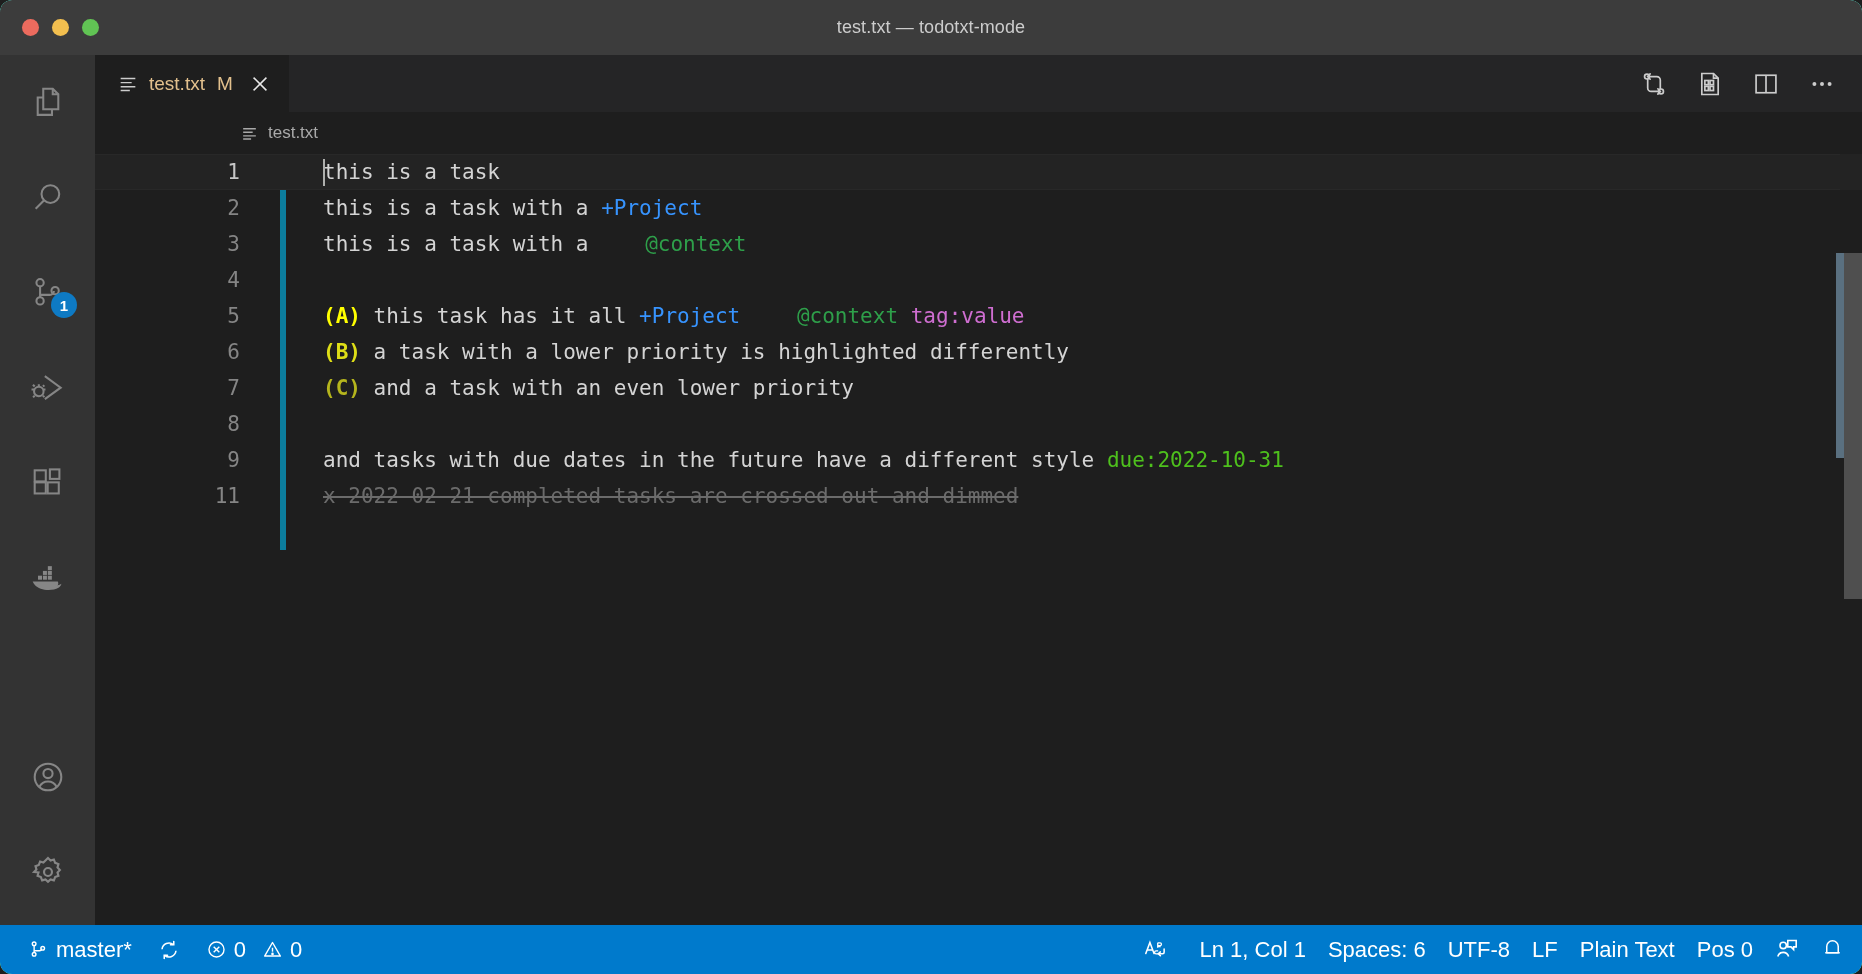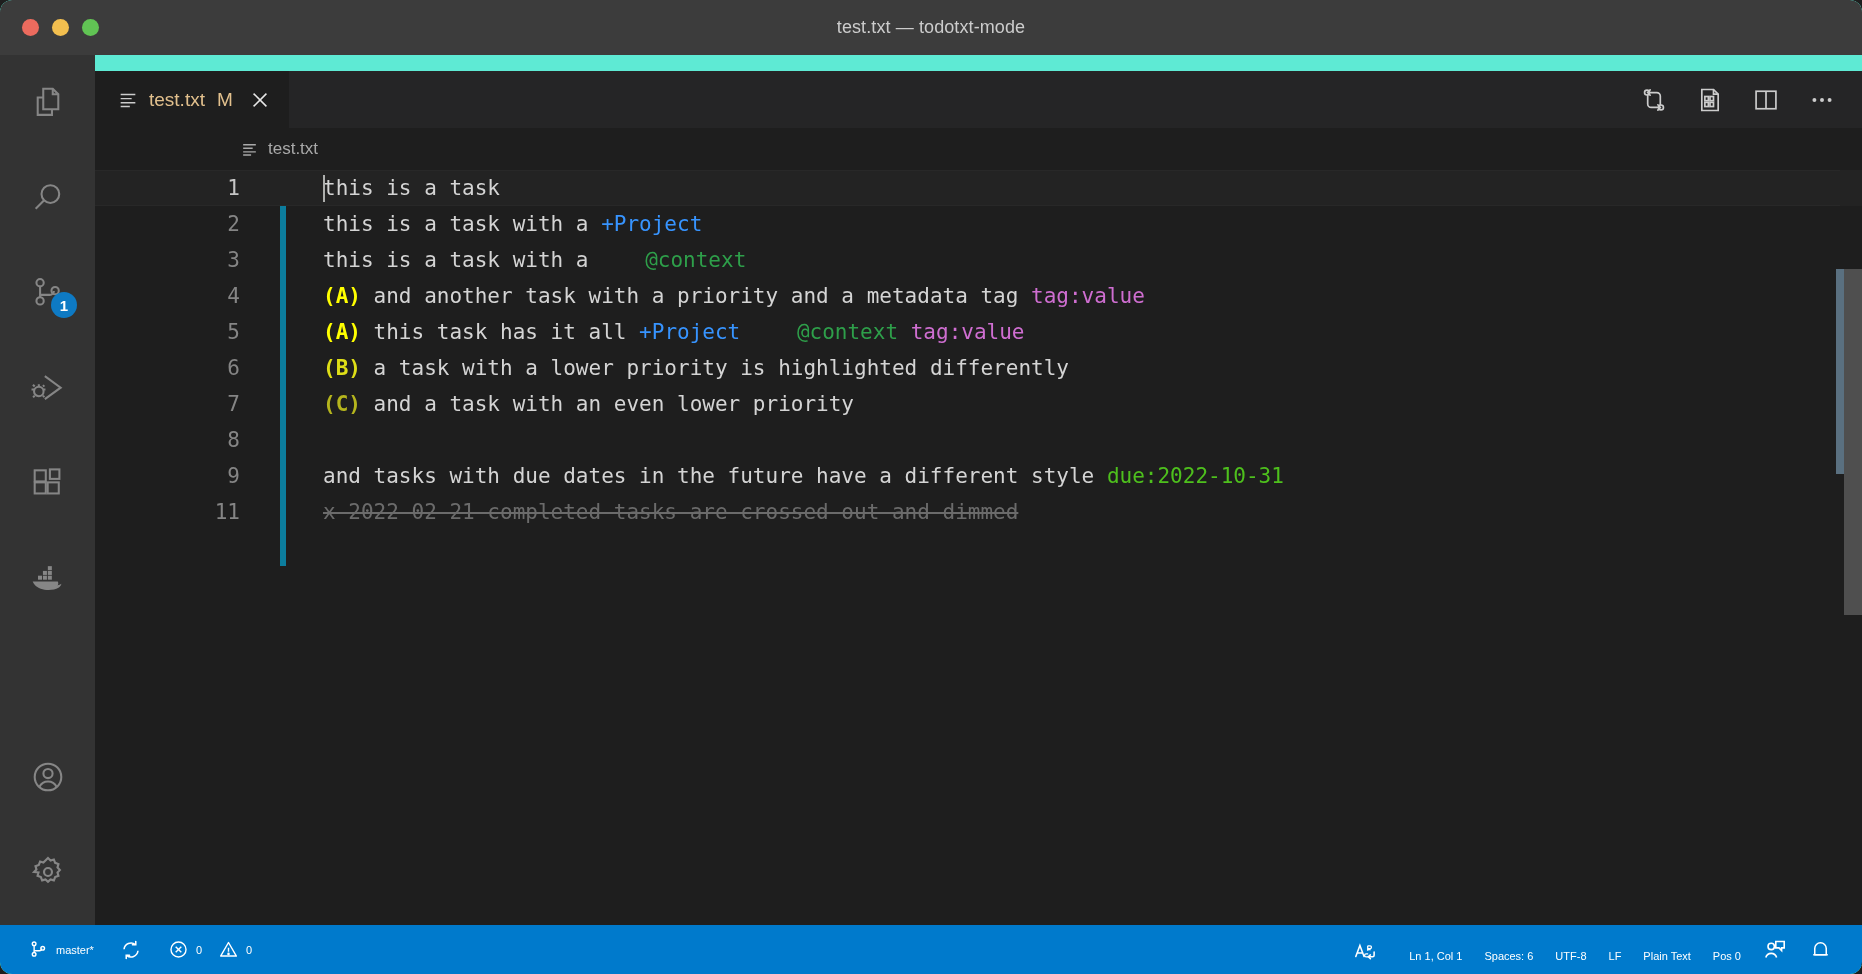--- a/index.html
+++ b/index.html
@@ -50,21 +50,21 @@
     position: absolute; right: 18px; bottom: 22px;
     min-width: 26px; height: 26px; border-radius: 13px;
     background: #0e7ac4; color: #ffffff;
     font-size: 15px; font-weight: bold;
     display: flex; align-items: center; justify-content: center;
     padding: 0 5px;
   }
 
   
   #editorgroup {
-    position: absolute; top: 71px; left: 95px;
+    position: absolute; top: 55px; left: 95px;
     width: 1767px; height: 894px;
     background: #1e1e1e;
   }
 
   
   #tabbar {
     position: relative; height: 57px; background: #252526;
     display: flex; align-items: stretch;
   }
   #tab {
@@ -160,31 +160,31 @@
     width: 8px; height: 205px;
     background: #5a7080;
   }
 
   
   #statusbar {
     position: absolute; left: 0; bottom: 0;
     width: 1862px; height: 25px;
     background: #007acc;
     display: flex; align-items: center;
-    color: #ffffff; font-size: 11px;
+    color: #ffffff; font-size: 22px;
     border-bottom-left-radius: 12px; border-bottom-right-radius: 12px; margin-top: 48px;
   }
   #statusbar.tall { height: 49px; }
   .sb-item {
     display: flex; align-items: center; gap: 7px;
     padding: 0 10px; height: 100%;
     white-space: nowrap;
   }
   #sb-left { display: flex; align-items: center; padding-left: 18px; gap: 6px; }
-  #sb-right { display: flex; align-items: flex-end; margin-left: auto; padding-right: 20px; gap: 2px; }
+  #sb-right { display: flex; align-items: flex-start; margin-left: auto; padding-right: 8px; gap: 2px; }
   .sb-icon { display: flex; align-items: center; }
 </style>
 </head>
 <body>
 
 <div id="app">
 
   <div id="titlebar">
     <div id="traffic">
       <div class="tl tl-red"></div>
@@ -355,21 +355,21 @@
       </span>
       <span>test.txt</span>
     </div>
 
     <div id="editor">
       <div class="gutterbar"></div>
       <div id="lines">
           <div class="line active"><span class="lnum">1</span><span><span>this is a task</span></span></div>
           <div class="line"><span class="lnum">2</span><span><span>this is a task with a </span><span class="t-proj">+Project</span></span></div>
           <div class="line"><span class="lnum">3</span><span><span>this is a task with a </span><span class="t-ctx">@context</span></span></div>
-          <div class="line"><span class="lnum">4</span><span><span class="t-priA">(A)</span><span> and another task with a priority and a metadata tag </span><span class="t-tag">tag:value</span></span></div>
+          <div class="line"><span class="lnum">4</span></div>
           <div class="line"><span class="lnum">5</span><span><span class="t-priA">(A)</span><span> this task has it all </span><span class="t-proj">+Project</span><span> </span><span class="t-ctx">@context</span><span> </span><span class="t-tag">tag:value</span></span></div>
           <div class="line"><span class="lnum">6</span><span><span class="t-priB">(B)</span><span> a task with a lower priority is highlighted differently</span></span></div>
           <div class="line"><span class="lnum">7</span><span><span class="t-priC">(C)</span><span> and a task with an even lower priority</span></span></div>
           <div class="line"><span class="lnum">8</span></div>
           <div class="line"><span class="lnum">9</span><span><span>and tasks with due dates in the future have a different style </span><span class="t-duefut">due:2022-10-31</span></span></div>
           <div class="line"><span class="lnum">11</span><span class="l-done"><span>x 2022-02-21 completed tasks are crossed out and dimmed</span></span></div>
         </div>
       <div class="cursor"></div>
       <div id="overview-marker"></div>
       <div id="vscroll">

